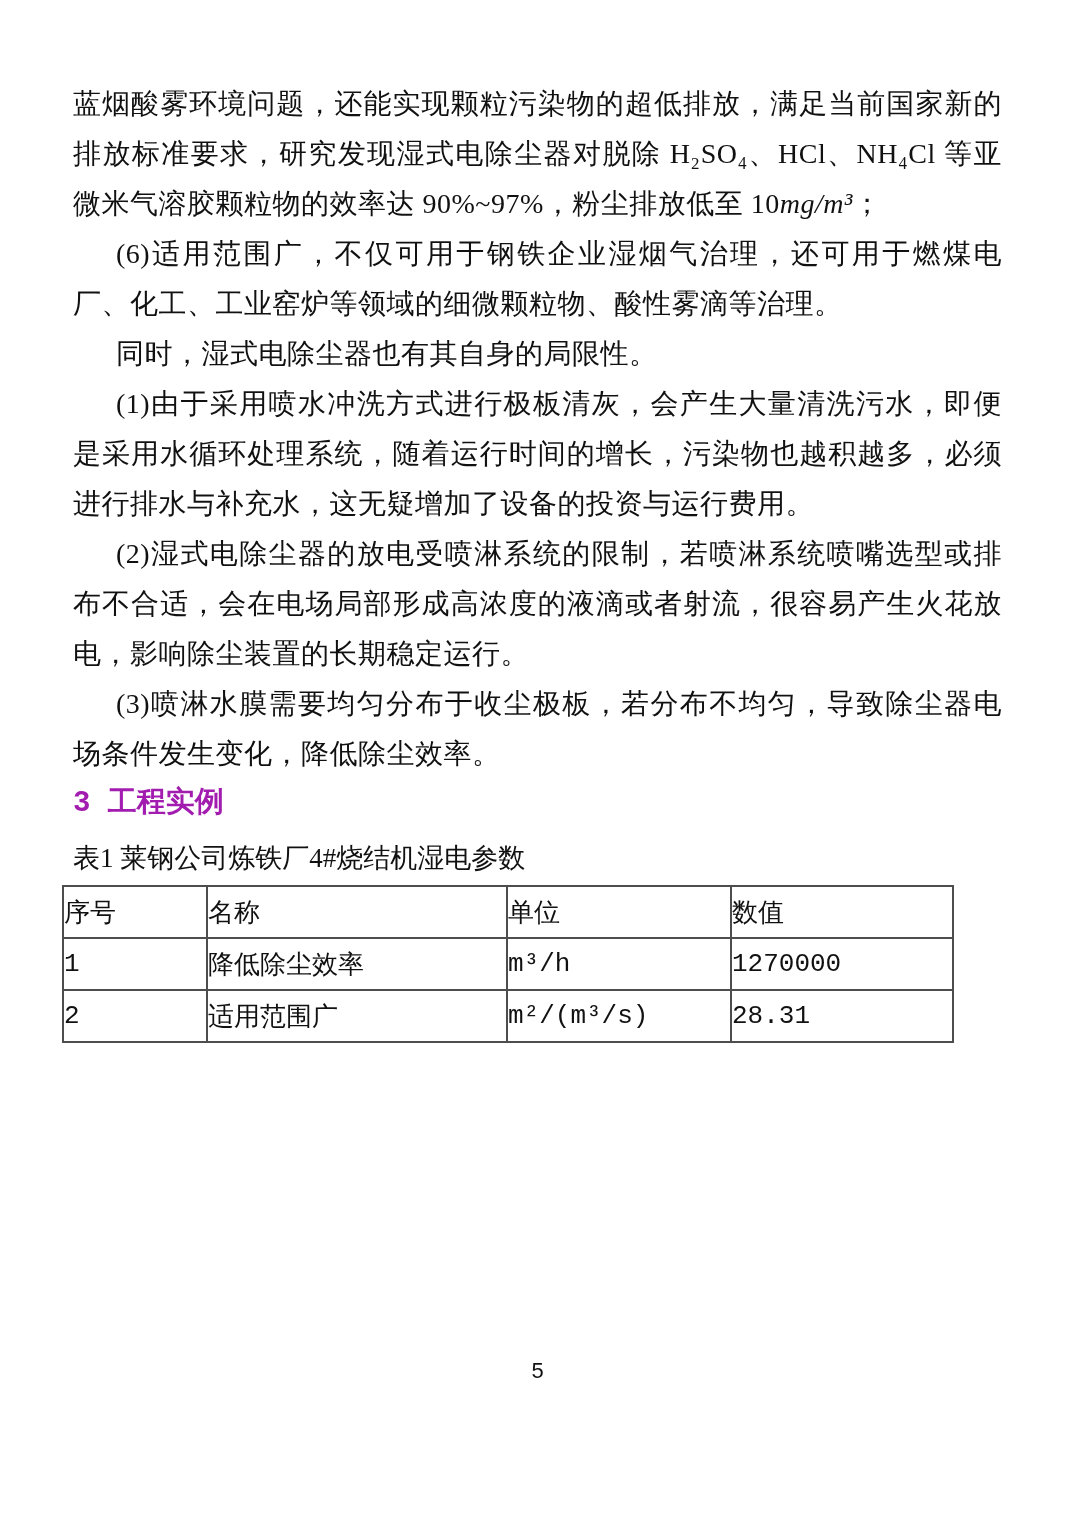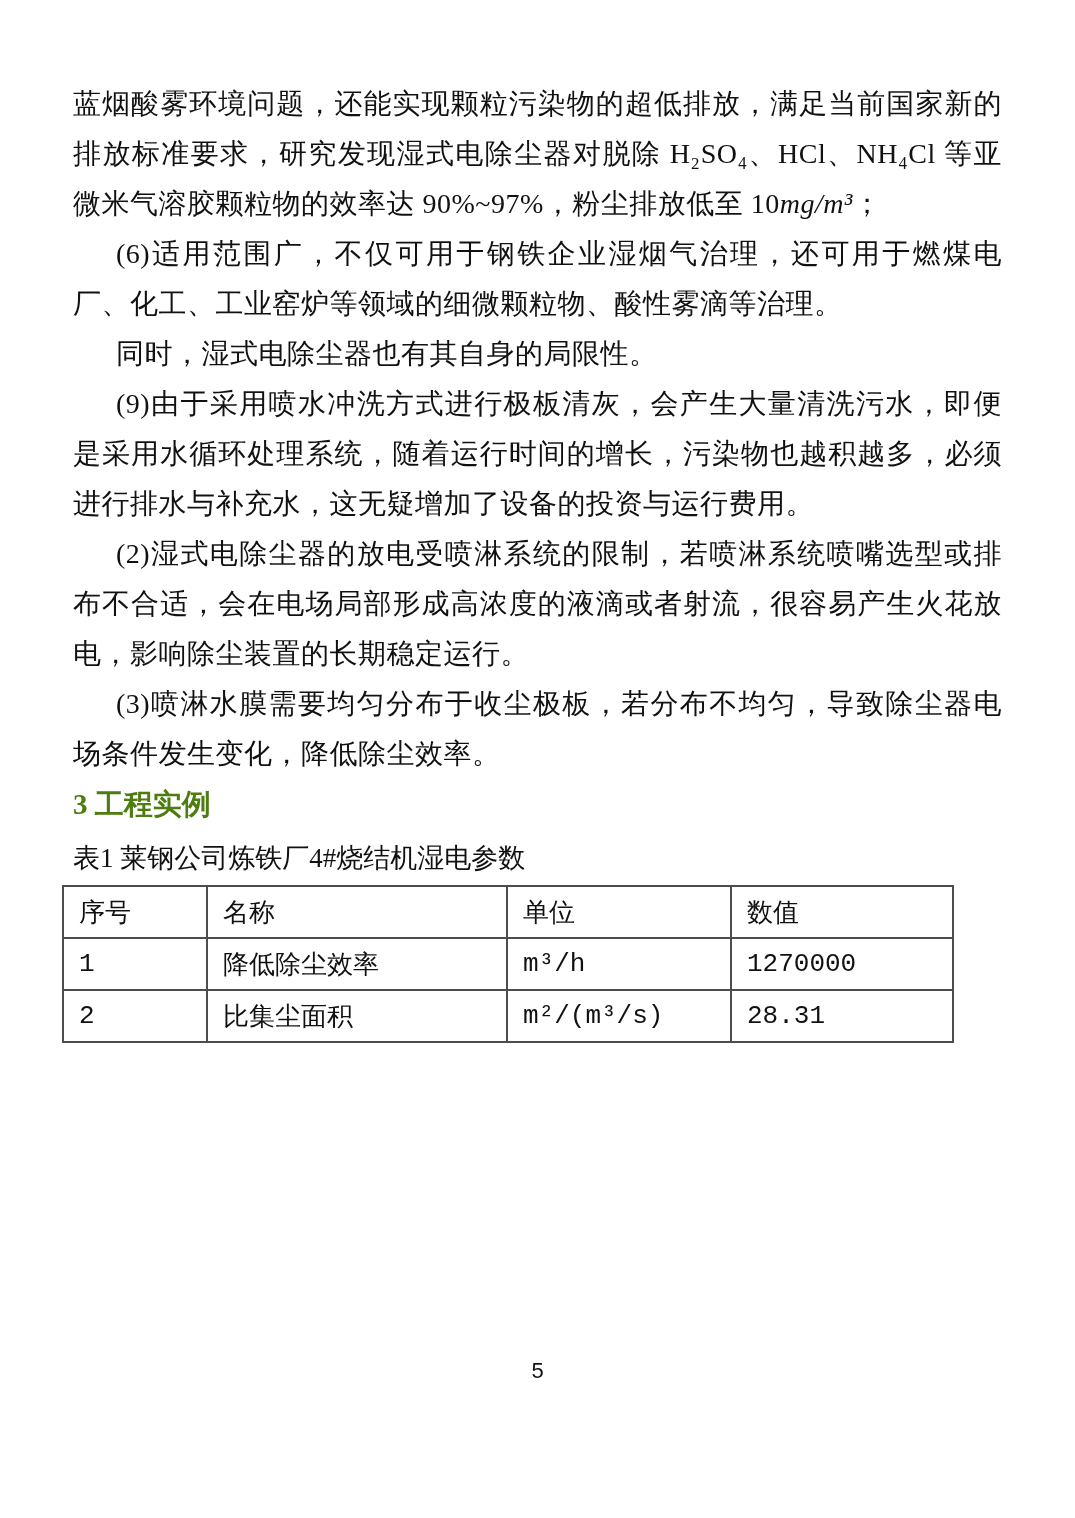--- a/index.html
+++ b/index.html
@@ -23,22 +23,22 @@
     text-align:justify;
     letter-spacing:0.5px;
   }
   p.indent { text-indent:43px; }
   p.body i { font-style:italic; }
   h2.heading {
     margin:0;
     font-size:29px;
     line-height:50px;
     font-weight:bold;
-    color:#4d7c0f;
-    font-family:Liberation Serif, serif;
+    color:#a21caf;
+    font-family:Liberation Mono, monospace;
   }
   p.caption {
     margin:6px 0 4px 0;
     font-size:27px;
     line-height:46px;
     text-align:left;
     text-indent:0;
   }
   table.params {
     border-collapse:collapse;
@@ -46,21 +46,21 @@
     width:890px;
     margin-left:-11px;
   }
   table.params col.c1 { width:144px; }
   table.params col.c2 { width:300px; }
   table.params col.c3 { width:224px; }
   table.params col.c4 { width:222px; }
   table.params th, table.params td {
     border:2px solid #4d4d4d;
     height:50px;
-    padding:0 4px 0 15px;
+    padding:0 4px 0 0;
     font-size:26px;
     font-weight:normal;
     text-align:left;
     vertical-align:middle;
     overflow:hidden;
     white-space:nowrap;
   }
   td.mono, th.mono { font-family:"Liberation Mono","DejaVu Sans Mono",monospace; font-size:25px; }
   .footer {
     position:absolute;
@@ -77,21 +77,21 @@
 
 <div class="page">
   <div class="content">
 
     <p class="body"><span>蓝烟酸雾环境问题，还能实现颗粒污染物的超低排放，满足当前国家新的排放标准要求，研究发现湿式电除尘器对脱除 H₂SO₄、HCl、NH₄Cl 等亚微米气溶胶颗粒物的效率达 90%~97%，粉尘排放低至 10</span><i>mg/m³</i><span>；</span></p>
 
     <p class="body indent">(6)适用范围广，不仅可用于钢铁企业湿烟气治理，还可用于燃煤电厂、化工、工业窑炉等领域的细微颗粒物、酸性雾滴等治理。</p>
 
     <p class="body indent">同时，湿式电除尘器也有其自身的局限性。</p>
 
-    <p class="body indent">(9)由于采用喷水冲洗方式进行极板清灰，会产生大量清洗污水，即便是采用水循环处理系统，随着运行时间的增长，污染物也越积越多，必须进行排水与补充水，这无疑增加了设备的投资与运行费用。</p>
+    <p class="body indent">(1)由于采用喷水冲洗方式进行极板清灰，会产生大量清洗污水，即便是采用水循环处理系统，随着运行时间的增长，污染物也越积越多，必须进行排水与补充水，这无疑增加了设备的投资与运行费用。</p>
 
     <p class="body indent">(2)湿式电除尘器的放电受喷淋系统的限制，若喷淋系统喷嘴选型或排布不合适，会在电场局部形成高浓度的液滴或者射流，很容易产生火花放电，影响除尘装置的长期稳定运行。</p>
 
     <p class="body indent">(3)喷淋水膜需要均匀分布于收尘极板，若分布不均匀，导致除尘器电场条件发生变化，降低除尘效率。</p>
 
 
     <h2 class="heading">3 工程实例</h2>
 
 
     <p class="caption">表1 莱钢公司炼铁厂4#烧结机湿电参数</p>
@@ -113,21 +113,21 @@
       </thead>
       <tbody>
         <tr>
           <td class="mono">1</td>
           <td>降低除尘效率</td>
           <td class="mono">m³/h</td>
           <td class="mono">1270000</td>
         </tr>
         <tr>
           <td class="mono">2</td>
-          <td>比集尘面积</td>
+          <td>适用范围广</td>
           <td class="mono">m²/(m³/s)</td>
           <td class="mono">28.31</td>
         </tr>
       </tbody>
     </table>
 
   </div>
 
   <div class="footer">5</div>
 </div>

